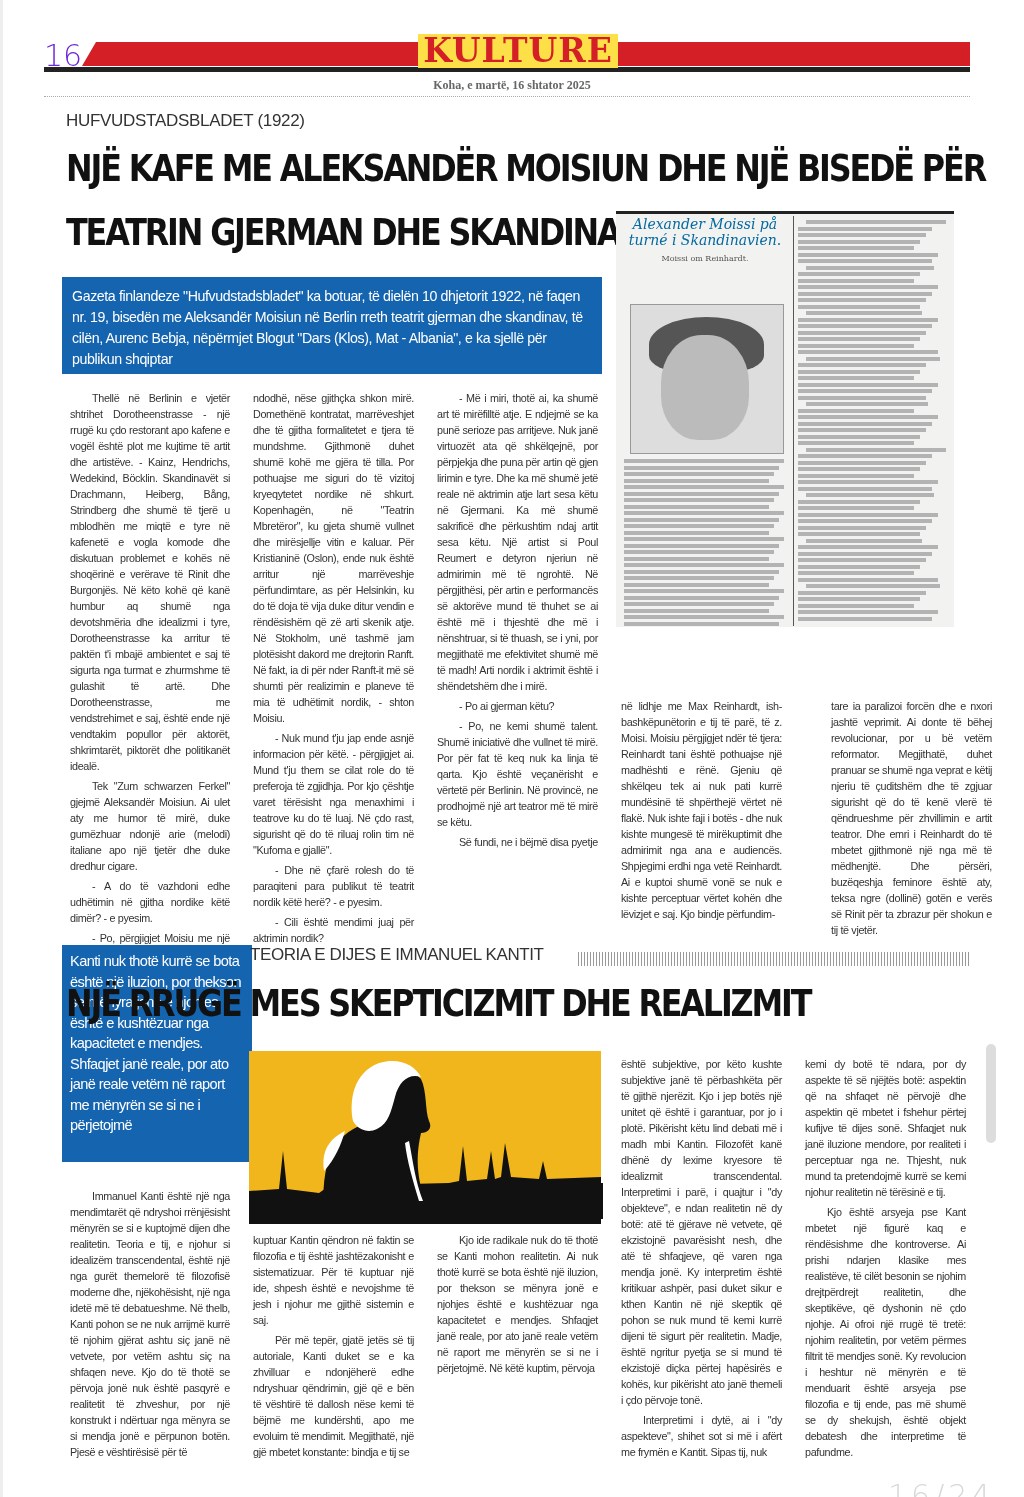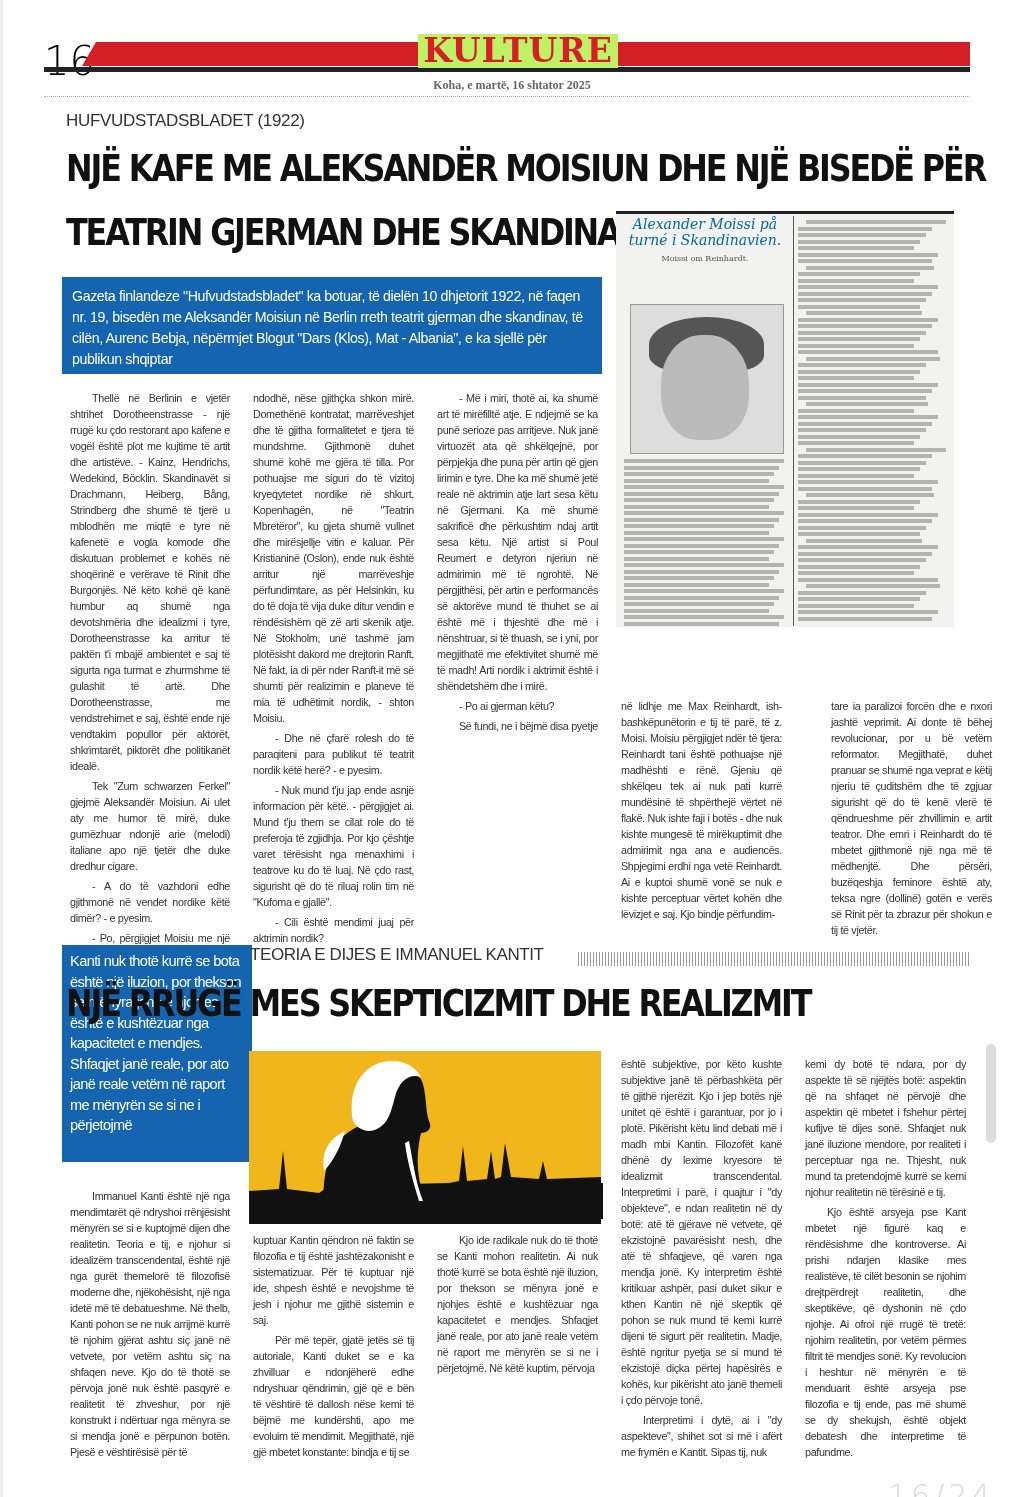--- a/index.html
+++ b/index.html
@@ -1,21 +1,21 @@
 <!DOCTYPE html>
 <html><head>
 <meta charset="utf-8">
 <style>
   html,body{margin:0;padding:0;background:#fff;}
   body{width:1024px;height:1497px;position:relative;overflow:hidden;font-family:"Liberation Sans",sans-serif;color:#222;}
   .abs{position:absolute;}
-  .pagenum{left:44px;top:38px;font-size:40px;font-family:"DejaVu Sans",sans-serif;font-weight:300;color:#000000;}
+  .pagenum{left:44px;top:38px;font-size:30px;font-family:"DejaVu Sans",sans-serif;font-weight:300;color:#6d28d9;}
   .redbar{left:82px;top:42px;width:888px;height:24px;background:#d41f26;clip-path:polygon(14px 0,100% 0,100% 100%,0 100%);}
   .blackrule{left:44px;top:67px;width:926px;height:5px;background:#222;}
-  .masthead-title{left:418px;top:34px;width:200px;height:34px;background:#bef264;color:#d41f26;font-family:"DejaVu Serif",serif;font-weight:bold;font-size:33px;line-height:34px;text-align:center;letter-spacing:1px;}
+  .masthead-title{left:418px;top:34px;width:200px;height:34px;background:#fde047;color:#d41f26;font-family:"DejaVu Serif",serif;font-weight:bold;font-size:33px;line-height:34px;text-align:center;letter-spacing:1px;}
   .dateline{left:0;top:78px;width:1024px;text-align:center;font-family:"Liberation Serif",serif;font-weight:bold;font-size:12px;color:#666;}
   .dotrule{left:44px;top:96px;width:926px;border-top:1px dotted #aaa;}
   .kicker{left:66px;top:111px;font-size:17px;color:#333;letter-spacing:-0.3px;}
   .headline{left:66px;width:560px;font-family:"DejaVu Sans",sans-serif;font-weight:bold;font-size:37px;line-height:38px;letter-spacing:-2.5px;transform:scaleX(0.86);transform-origin:left top;color:#111;}
   .headline2{left:66px;width:1000px;font-family:"DejaVu Sans",sans-serif;font-weight:bold;font-size:37px;line-height:38px;letter-spacing:-2.5px;transform:scaleX(0.86);transform-origin:left top;color:#111;white-space:nowrap;}
   .bluebox{background:#1564b0;color:#fff;}
   .lead{left:62px;top:277px;width:540px;height:97px;box-sizing:border-box;padding:9px 10px;font-size:14.2px;line-height:21px;letter-spacing:-0.4px;}
   .col{font-size:10.8px;line-height:16px;text-align:justify;color:#333;letter-spacing:-0.35px;hyphens:auto;}
   .col p{margin:4px;text-indent:22px;}
   .col p.noind{text-indent:0;}
@@ -151,32 +151,33 @@
     <div class="clip-lines" style="left: 8px; top: 381.5px; width: 155px;"></div>
     <div class="clip-lines" style="left: 8px; top: 388px; width: 150px;"></div>
     <div class="clip-lines" style="left: 8px; top: 394.5px; width: 145px;"></div>
     <div class="clip-lines" style="left: 8px; top: 401px; width: 160px;"></div>
     <div class="clip-lines" style="left: 8px; top: 407.5px; width: 155px;"></div>
   </div>
 
 <div class="abs col" style="left:66px;top:386px;width:168px;">
   <p>Thellë në Berlinin e vjetër shtrihet Dorotheenstrasse - një rrugë ku çdo restorant apo kafene e vogël është plot me kujtime të artit dhe artistëve. - Kainz, Hendrichs, Wedekind, Böcklin. Skandinavët si Drachmann, Heiberg, Bång, Strindberg dhe shumë të tjerë u mblodhën me miqtë e tyre në kafenetë e vogla komode dhe diskutuan problemet e kohës në shoqërinë e verërave të Rinit dhe Burgonjës. Në këto kohë që kanë humbur aq shumë nga devotshmëria dhe idealizmi i tyre, Dorotheenstrasse ka arritur të paktën t'i mbajë ambientet e saj të sigurta nga turmat e zhurmshme të gulashit të artë. Dhe Dorotheenstrasse, me vendstrehimet e saj, është ende një vendtakim popullor për aktorët, shkrimtarët, piktorët dhe politikanët idealë.</p>
   <p>Tek "Zum schwarzen Ferkel" gjejmë Aleksandër Moisiun. Ai ulet aty me humor të mirë, duke gumëzhuar ndonjë arie (melodi) italiane apo një tjetër dhe duke dredhur cigare.</p>
-  <p>- A do të vazhdoni edhe gjithmonë në vendet nordike këtë dimër? - e pyesim.</p>
+  <p>- A do të vazhdoni edhe udhëtimin në gjitha nordike këtë dimër? - e pyesim.</p>
   <p>- Po, përgjigjet Moisiu me një buzëqeshje miqësore, - po, do të</p>
 </div>
 <div class="abs col" style="left:249px;top:386px;width:169px;">
   <p class="noind">ndodhë, nëse gjithçka shkon mirë. Domethënë kontratat, marrëveshjet dhe të gjitha formalitetet e tjera të mundshme. Gjithmonë duhet shumë kohë me gjëra të tilla. Por pothuajse me siguri do të vizitoj kryeqytetet nordike në shkurt. Kopenhagën, në "Teatrin Mbretëror", ku gjeta shumë vullnet dhe mirësjellje vitin e kaluar. Për Kristianinë (Oslon), ende nuk është arritur një marrëveshje përfundimtare, as për Helsinkin, ku do të doja të vija duke ditur vendin e rëndësishëm që zë arti skenik atje. Në Stokholm, unë tashmë jam plotësisht dakord me drejtorin Ranft. Në fakt, ia di për nder Ranft-it më së shumti për realizimin e planeve të mia të udhëtimit nordik, - shton Moisiu.</p>
+  <p>- Nuk mund t'ju jap ende asnjë informacion për këtë. - përgjigjet ai. Mund t'ju them se cilat role do të preferoja të zgjidhja. Por kjo çështje varet tërësisht nga menaxhimi i teatrove ku do të luaj. Në çdo rast, sigurisht që do të riluaj rolin tim në "Kufoma e gjallë".</p>
   <p>- Dhe në çfarë rolesh do të paraqiteni para publikut të teatrit nordik këtë herë? - e pyesim.</p>
-  <p>- Nuk mund t'ju jap ende asnjë informacion për këtë. - përgjigjet ai. Mund t'ju them se cilat role do të preferoja të zgjidhja. Por kjo çështje varet tërësisht nga menaxhimi i teatrove ku do të luaj. Në çdo rast, sigurisht që do të riluaj rolin tim në "Kufoma e gjallë".</p>
   <p>- Cili është mendimi juaj për aktrimin nordik?</p>
 </div>
 <div class="abs col" style="left:433px;top:386px;width:169px;">
   <p>- Më i miri, thotë ai, ka shumë art të mirëfilltë atje. E ndjejmë se ka punë serioze pas arritjeve. Nuk janë virtuozët ata që shkëlqejnë, por përpjekja dhe puna për artin që gjen lirimin e tyre. Dhe ka më shumë jetë reale në aktrimin atje lart sesa këtu në Gjermani. Ka më shumë sakrificë dhe përkushtim ndaj artit sesa këtu. Një artist si Poul Reumert e detyron njeriun në admirimin më të ngrohtë. Në përgjithësi, për artin e performancës së aktorëve mund të thuhet se ai është më i thjeshtë dhe më i nënshtruar, si të thuash, se i yni, por megjithatë me efektivitet shumë më të madh! Arti nordik i aktrimit është i shëndetshëm dhe i mirë.</p>
   <p>- Po ai gjerman këtu?</p>
+  <p>- Po, ne kemi shumë talent. Shumë iniciativë dhe vullnet të mirë. Por për fat të keq nuk ka linja të qarta. Kjo është veçanërisht e vërtetë për Berlinin. Në provincë, ne prodhojmë një art teatror më të mirë se këtu.</p>
   <p>Së fundi, ne i bëjmë disa pyetje</p>
 </div>
 <div class="abs col" style="left:617px;top:694px;width:169px;">
   <p class="noind">në lidhje me Max Reinhardt, ish-bashkëpunëtorin e tij të parë, të z. Moisi. Moisiu përgjigjet ndër të tjera: Reinhardt tani është pothuajse një madhështi e rënë. Gjeniu që shkëlqeu tek ai nuk pati kurrë mundësinë të shpërthejë vërtet në flakë. Nuk ishte faji i botës - dhe nuk kishte mungesë të mirëkuptimit dhe admirimit nga ana e audiencës. Shpjegimi erdhi nga vetë Reinhardt. Ai e kuptoi shumë vonë se nuk e kishte perceptuar vërtet kohën dhe lëvizjet e saj. Kjo bindje përfundim-</p>
 </div>
 <div class="abs col" style="left:827px;top:694px;width:169px;">
   <p class="noind">tare ia paralizoi forcën dhe e nxori jashtë veprimit. Ai donte të bëhej revolucionar, por u bë vetëm reformator. Megjithatë, duhet pranuar se shumë nga veprat e këtij njeriu të çuditshëm dhe të zgjuar sigurisht që do të kenë vlerë të qëndrueshme për zhvillimin e artit teatror. Dhe emri i Reinhardt do të mbetet gjithmonë një nga më të mëdhenjtë. Dhe përsëri, buzëqeshja feminore është aty, teksa ngre (dollinë) gotën e verës së Rinit për ta zbrazur për shokun e tij të vjetër.</p>
 </div>
 
 <div class="abs bluebox pull">Kanti nuk thotë kurrë se bota është një iluzion, por thekson se mënyra jonë e njohjes është e kushtëzuar nga kapacitetet e mendjes. Shfaqjet janë reale, por ato janë reale vetëm në raport me mënyrën se si ne i përjetojmë</div>

